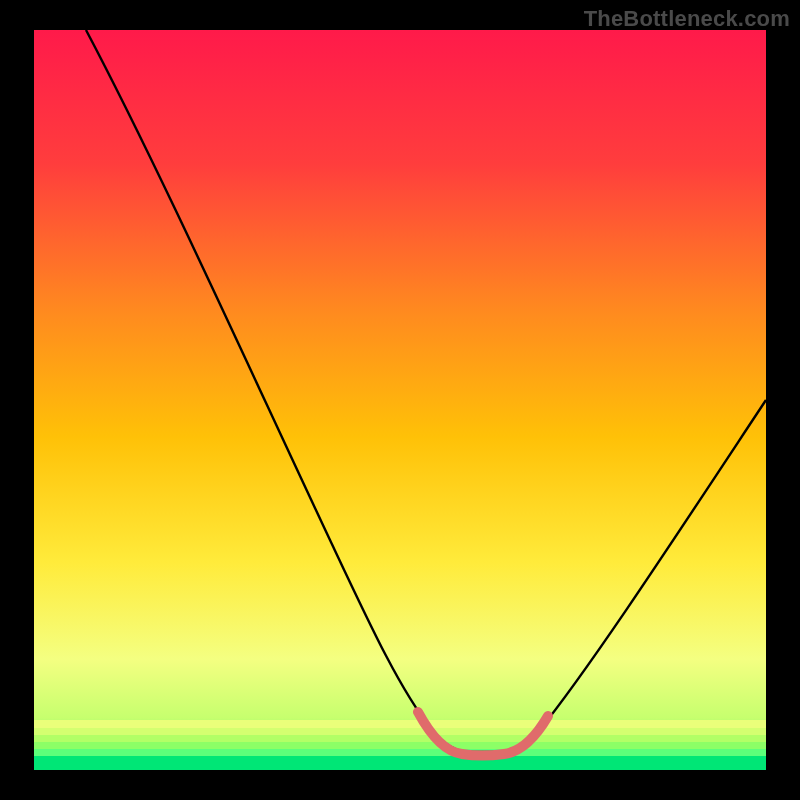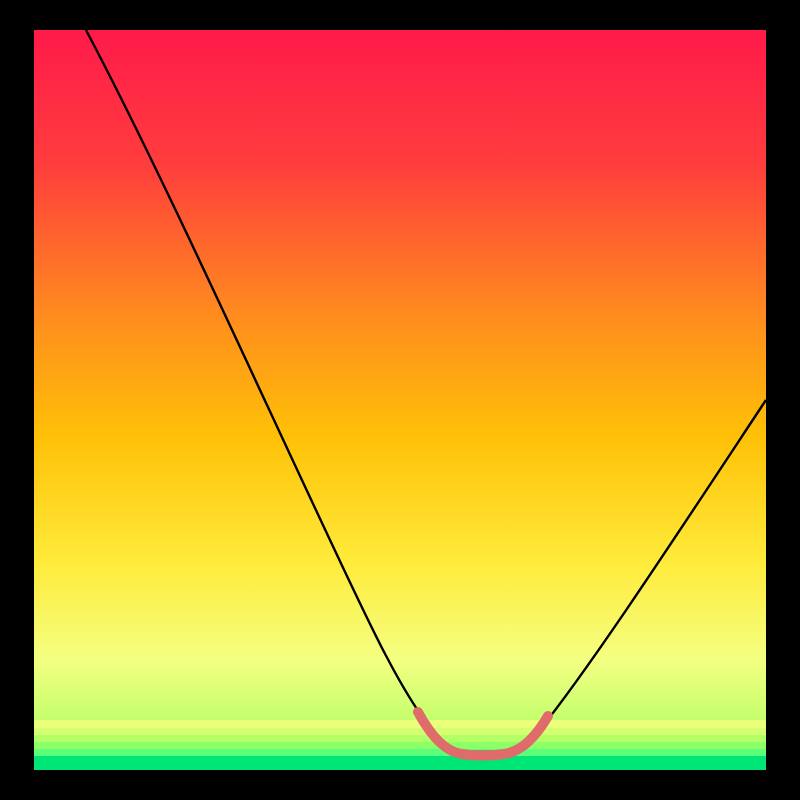--- a/index.html
+++ b/index.html
@@ -30,20 +30,21 @@
   svg {
     position: absolute;
     display: block;
   }
 </style>
 </head>
 <body>
 
 <div class="frame">
 
+  <div class="watermark">TheBottleneck.com</div>
 
   <svg width="800" height="800" viewBox="0 0 800 800">
     <defs>
       <linearGradient id="bg-grad" x1="0" y1="0" x2="0" y2="1">
         <stop offset="0%" stop-color="#ff1a4a"></stop>
         <stop offset="18%" stop-color="#ff3d3d"></stop>
         <stop offset="38%" stop-color="#ff8a1f"></stop>
         <stop offset="55%" stop-color="#ffc107"></stop>
         <stop offset="72%" stop-color="#ffeb3b"></stop>
         <stop offset="85%" stop-color="#f4ff81"></stop>

